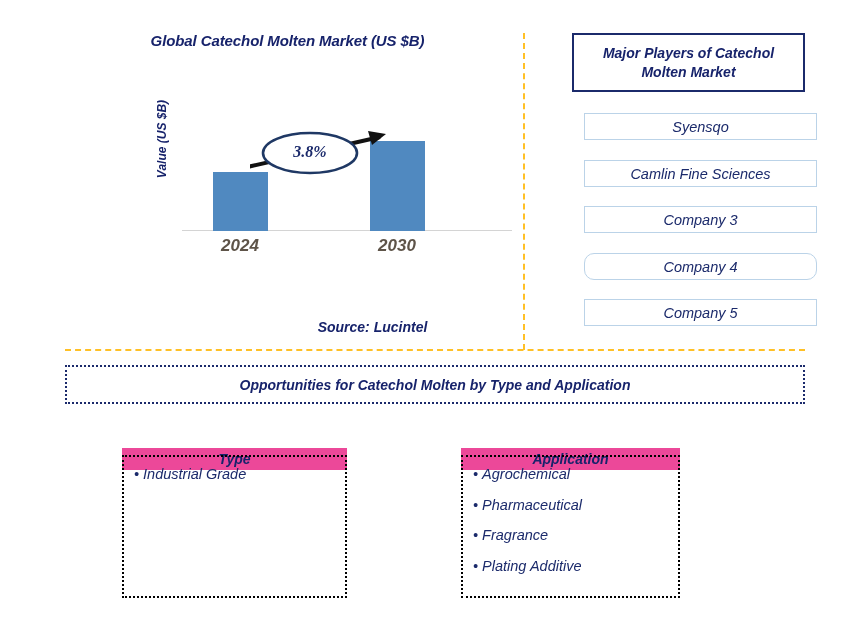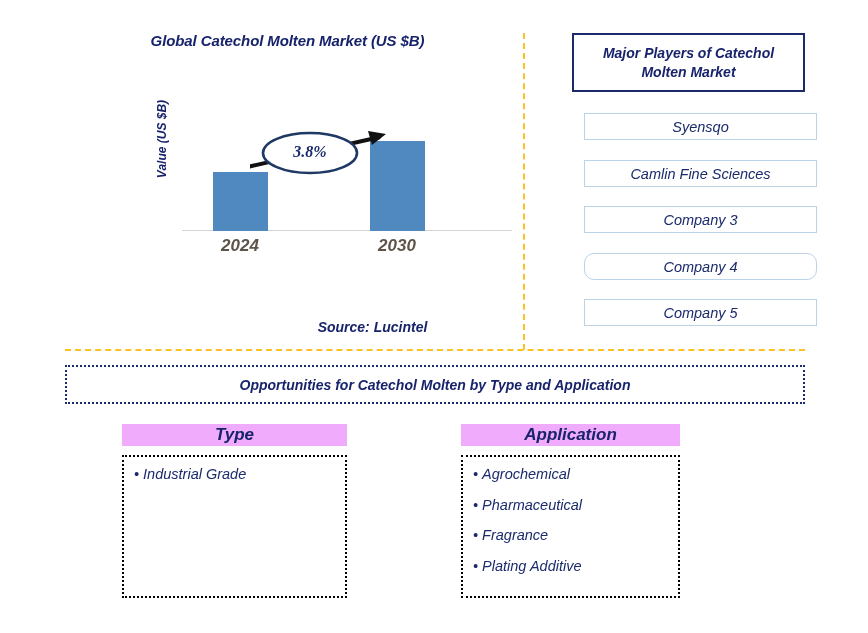--- a/index.html
+++ b/index.html
@@ -176,27 +176,28 @@
     justify-content: center;
     font-size: 14px;
     font-weight: bold;
     color: #17236B;
   }
 
   
   .col-header {
     position: absolute;
     height: 22px;
-    background: #f0abfc;
-    display: flex;
-    align-items: center;
-    justify-content: center;
-    font-size: 17px;
-    font-weight: bold;
-    color: #17236B;
+    background: #ec4899;
+    display: flex;
+    align-items: center;
+    justify-content: center;
+    font-size: 14px;
+    font-weight: bold;
+    color: #17236B;
+    margin-top: 24px;
   }
   .col-list {
     position: absolute;
     border: 2px dotted #000000;
     box-sizing: border-box;
     padding: 10px 0 0 10px;
   }
   .col-list .item {
     font-size: 14.5px;
     color: #1B2A6B;

